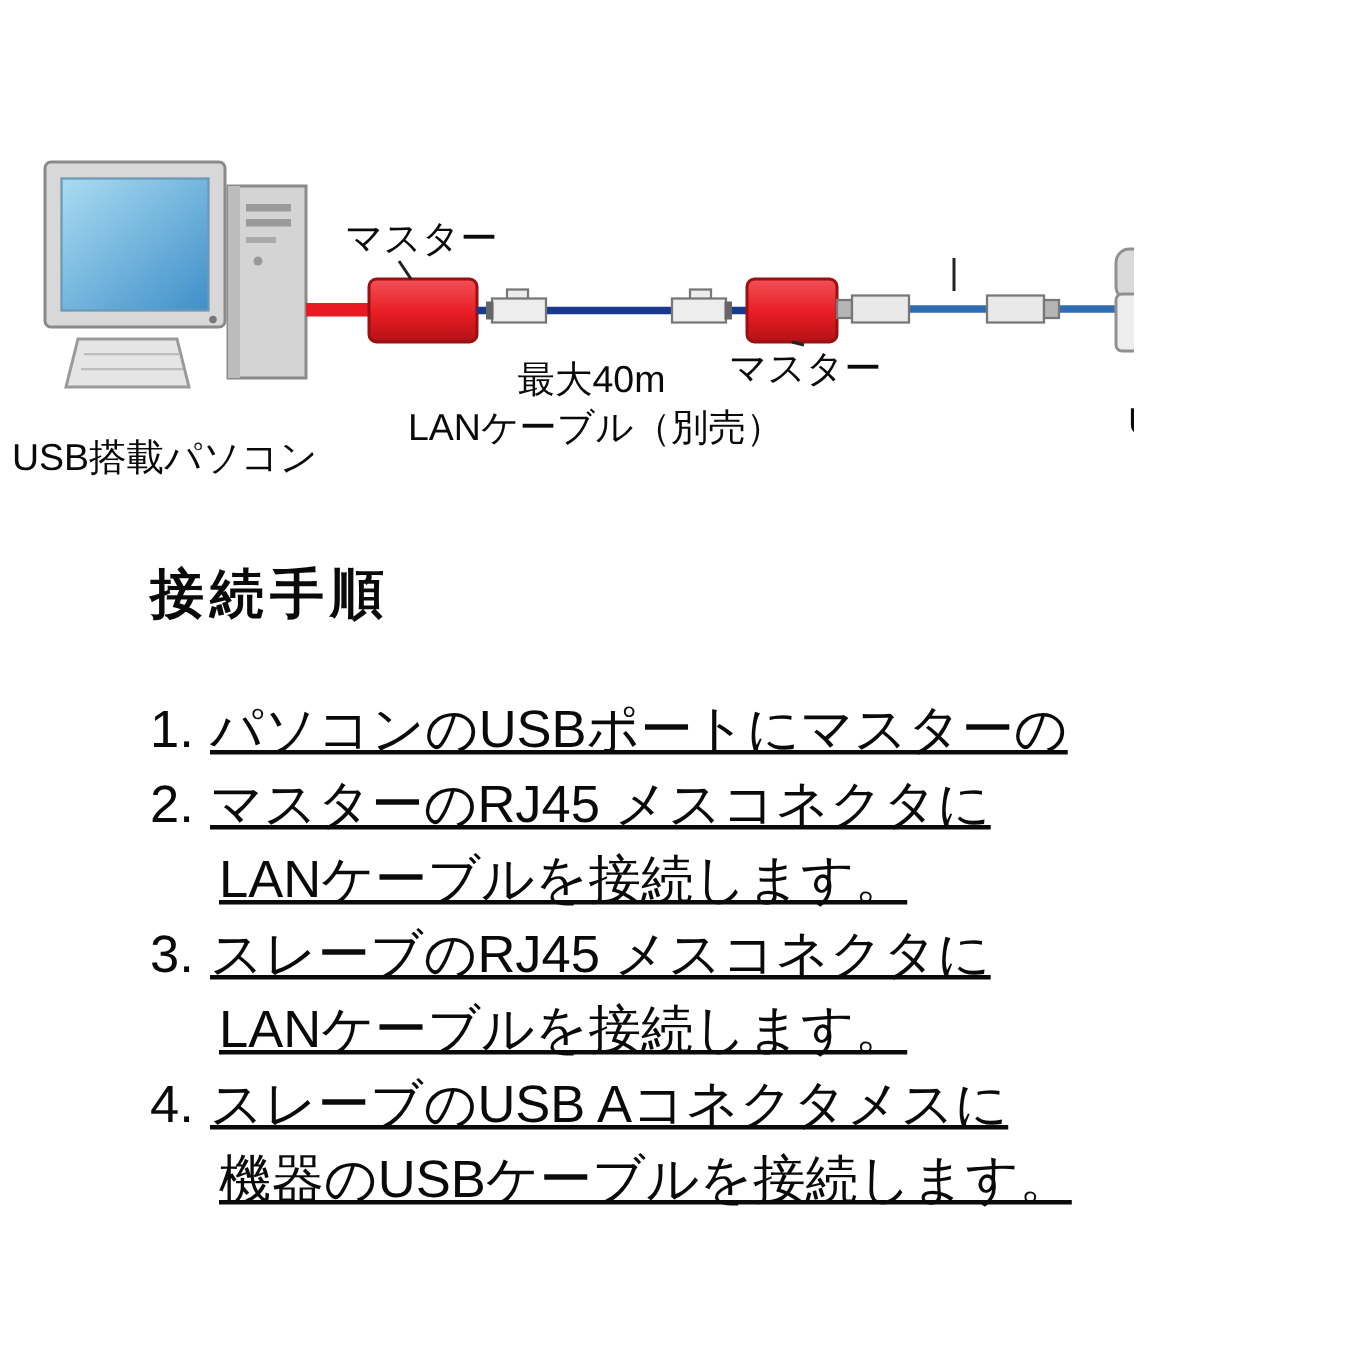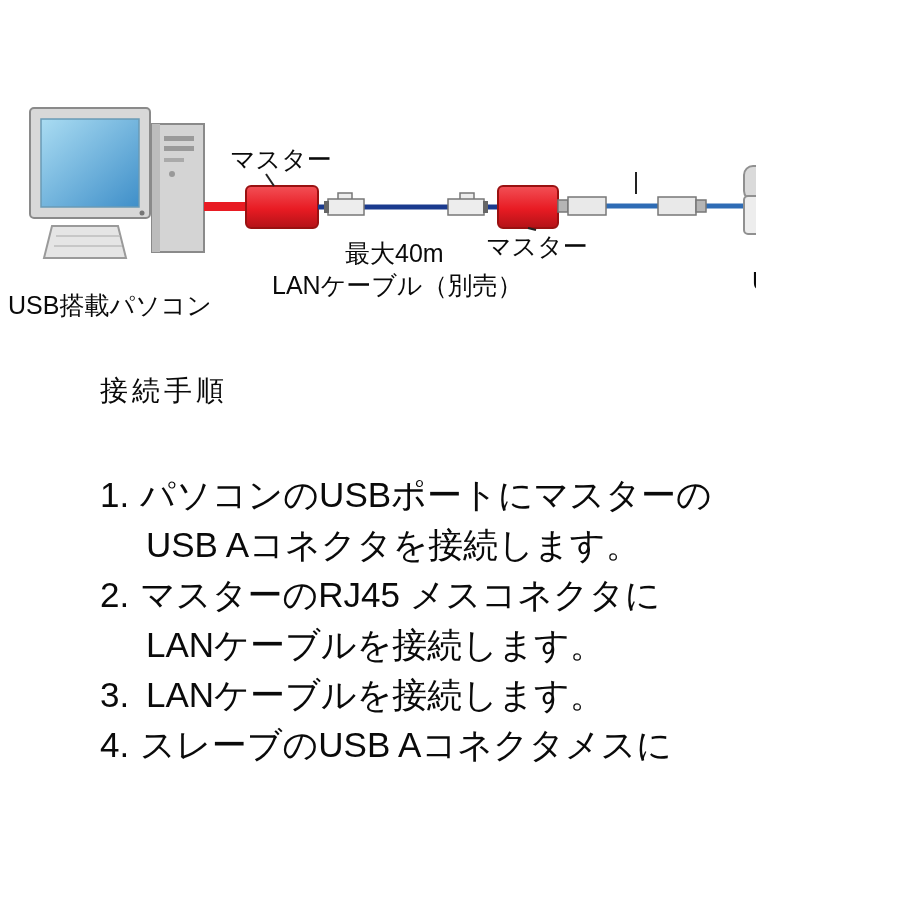--- a/index.html
+++ b/index.html
@@ -2,25 +2,25 @@
 <html><head>
 <meta charset="utf-8">
 <style>
   html,body{margin:0;padding:0;background:#ffffff;}
   body{font-family:"Liberation Sans","DejaVu Sans",sans-serif;color:#0a0a0a;}
   .page{position:relative;width:756px;height:900px;background:#fff;overflow:hidden;}
   .diagram{position:absolute;left:0;top:0;width:900px;height:340px;}
   .diagram svg{position:absolute;left:0;top:0;}
   .lbl{position:absolute;font-size:25px;line-height:1.1;color:#0a0a0a;white-space:nowrap;}
   .instructions{position:absolute;left:100px;top:372px;}
-  .instructions h2{font-size:28px;font-weight:normal;letter-spacing:4px;margin:0 0 60px 0;}
+  .instructions h2{font-size:36px;font-weight:bold;letter-spacing:4px;margin:0 0 41px 0;}
   .steps{font-size:35px;line-height:50px;}
   .step{display:flex;align-items:flex-start;}
   .num{width:40px;flex:none;}
-  .stext{display:flex;flex-direction:column;}
+  .stext{display:flex;flex-direction:column;text-decoration:underline;}
   .l2{padding-left:6px;}
 </style>
 </head>
 <body>
 
 <div class="page">
 
   <div class="diagram">
     <svg width="900" height="340" viewBox="0 0 900 340">
       <defs>
@@ -113,42 +113,43 @@
   </div>
 
   <div class="instructions">
     <h2>接続手順</h2>
     <div class="steps">
 
       <div class="step">
         <span class="num">1.</span>
         <span class="stext">
           <span class="l1">パソコンのUSBポートにマスターの</span>
-          <span class="l2">USB Aコネクタを接続します。</span>
         </span>
       </div>
 
       <div class="step">
         <span class="num">2.</span>
         <span class="stext">
           <span class="l1">マスターのRJ45 メスコネクタに</span>
           <span class="l2">LANケーブルを接続します。</span>
         </span>
       </div>
 
       <div class="step">
         <span class="num">3.</span>
         <span class="stext">
+          <span class="l1">スレーブのRJ45 メスコネクタに</span>
           <span class="l2">LANケーブルを接続します。</span>
         </span>
       </div>
 
       <div class="step">
         <span class="num">4.</span>
         <span class="stext">
           <span class="l1">スレーブのUSB Aコネクタメスに</span>
+          <span class="l2">機器のUSBケーブルを接続します。</span>
         </span>
       </div>
 
     </div>
   </div>
 
 </div>
 
 </body></html>

